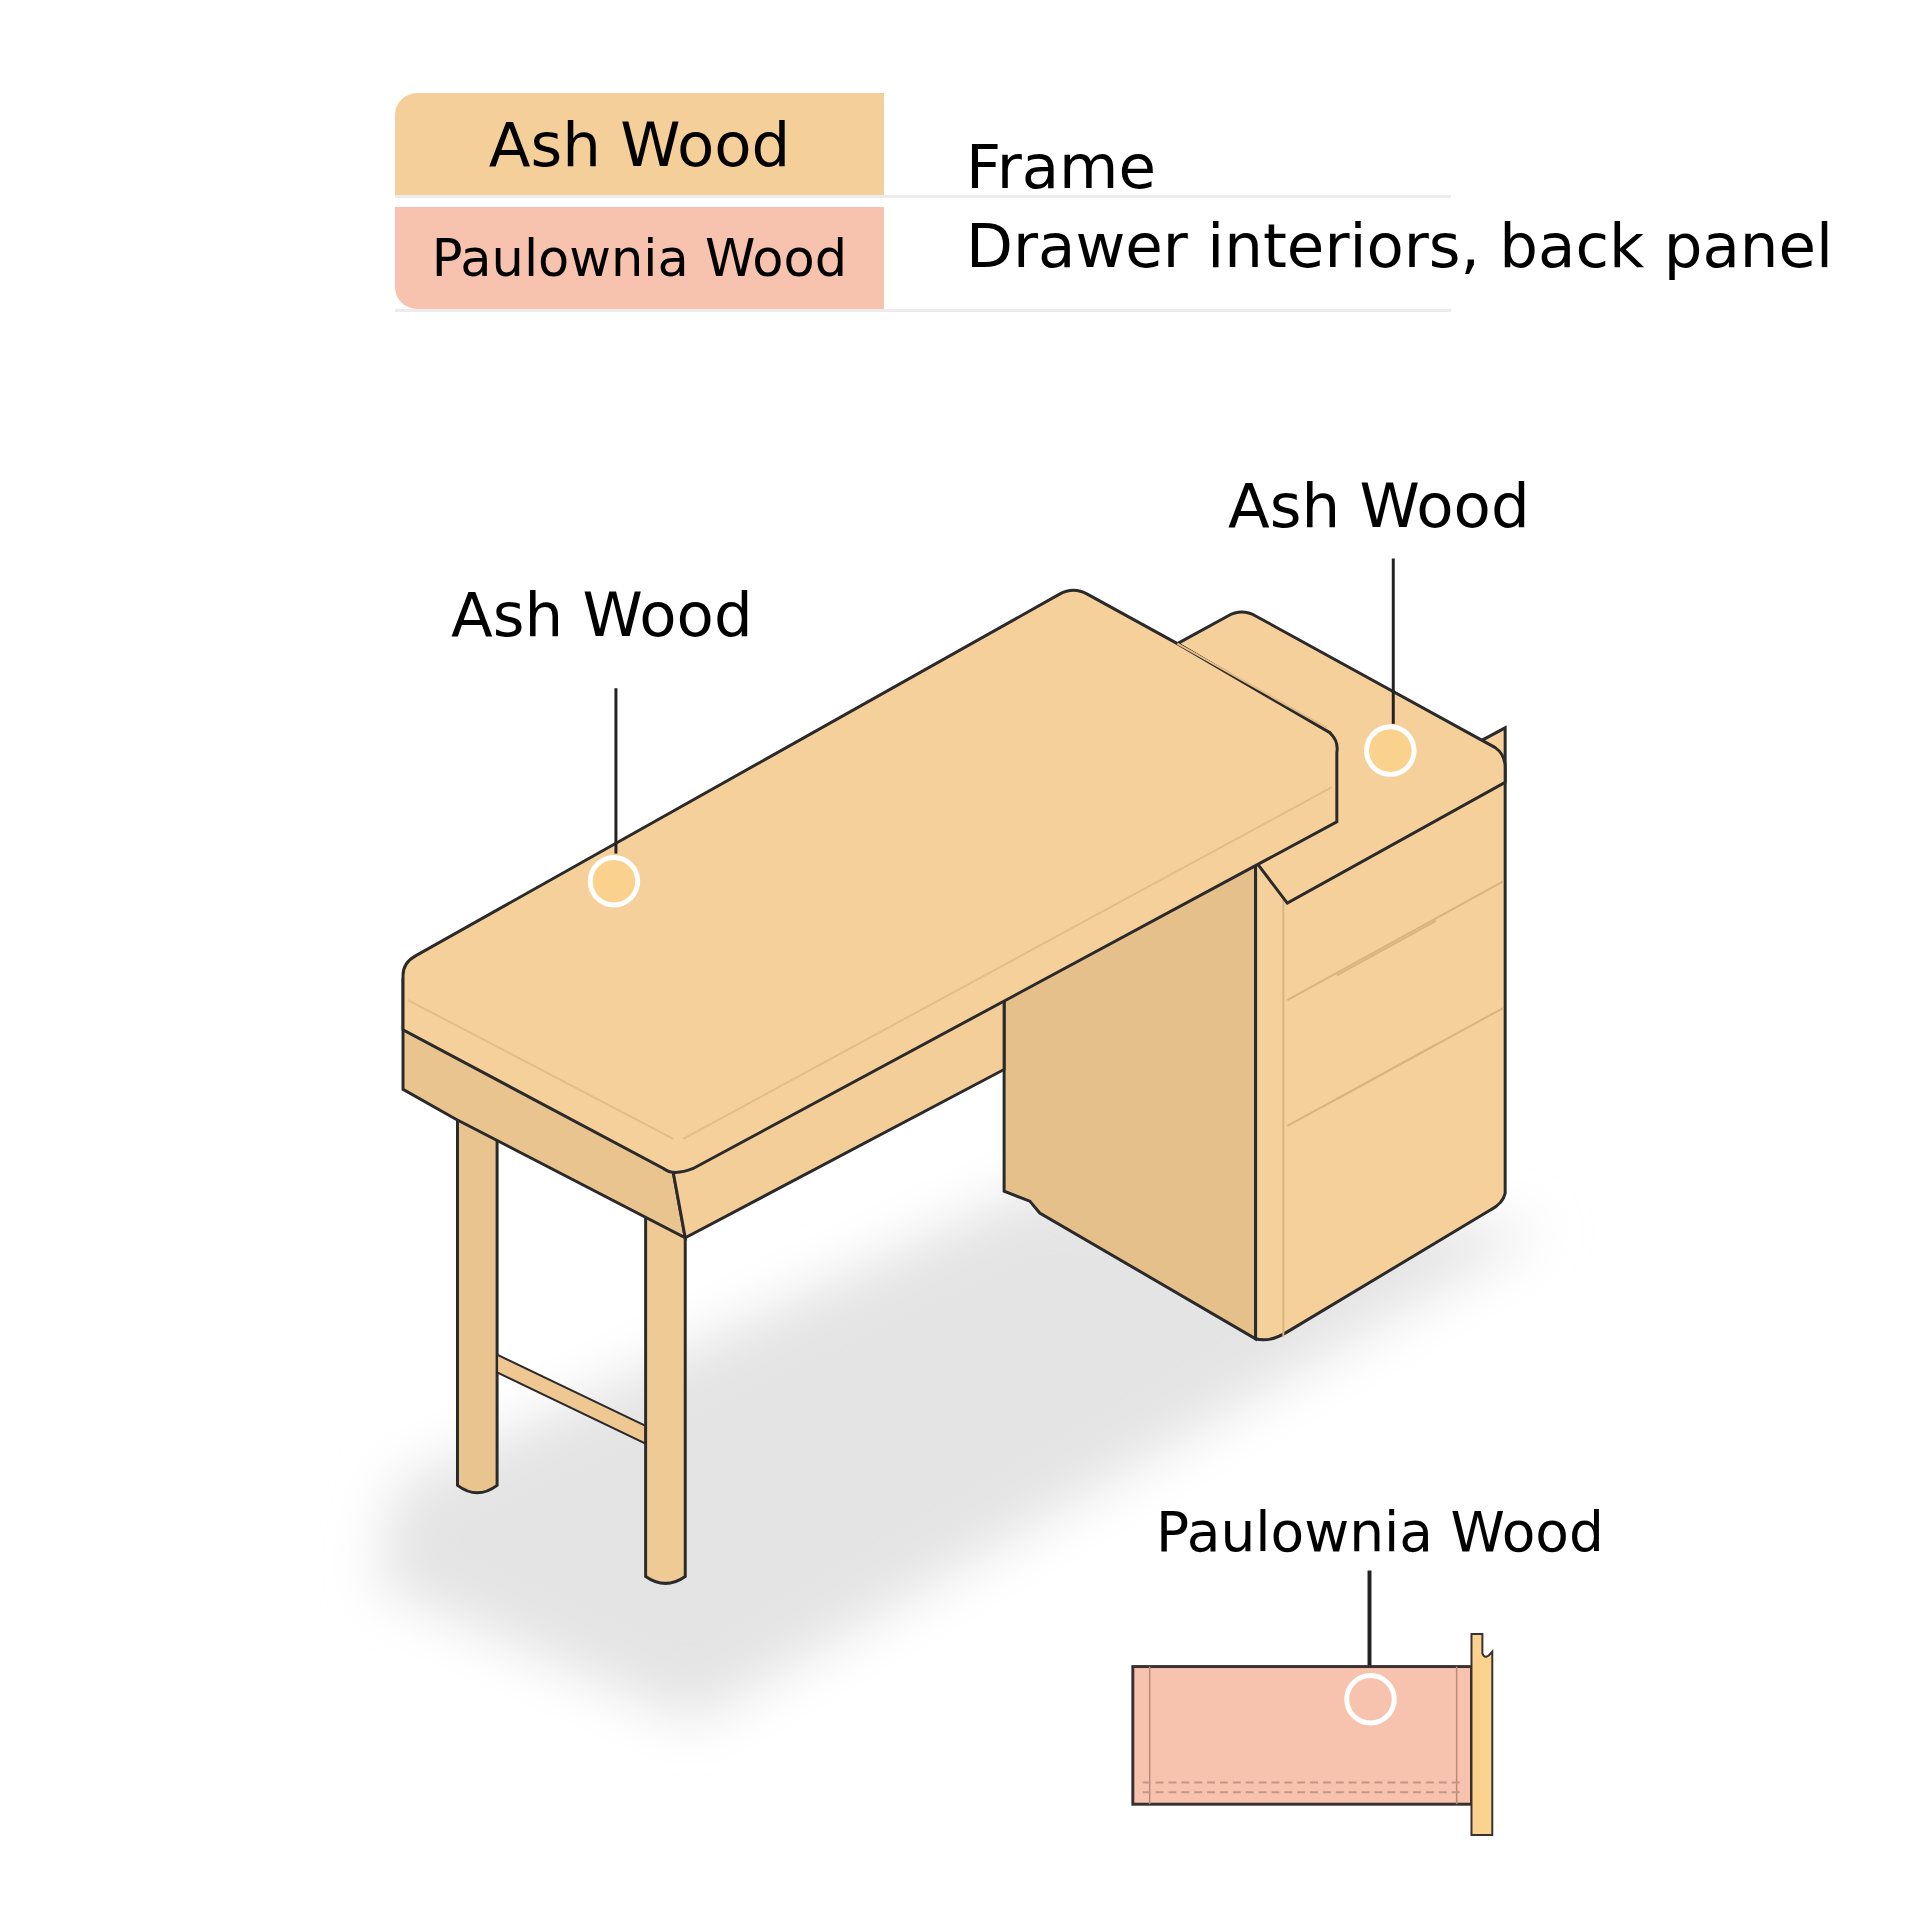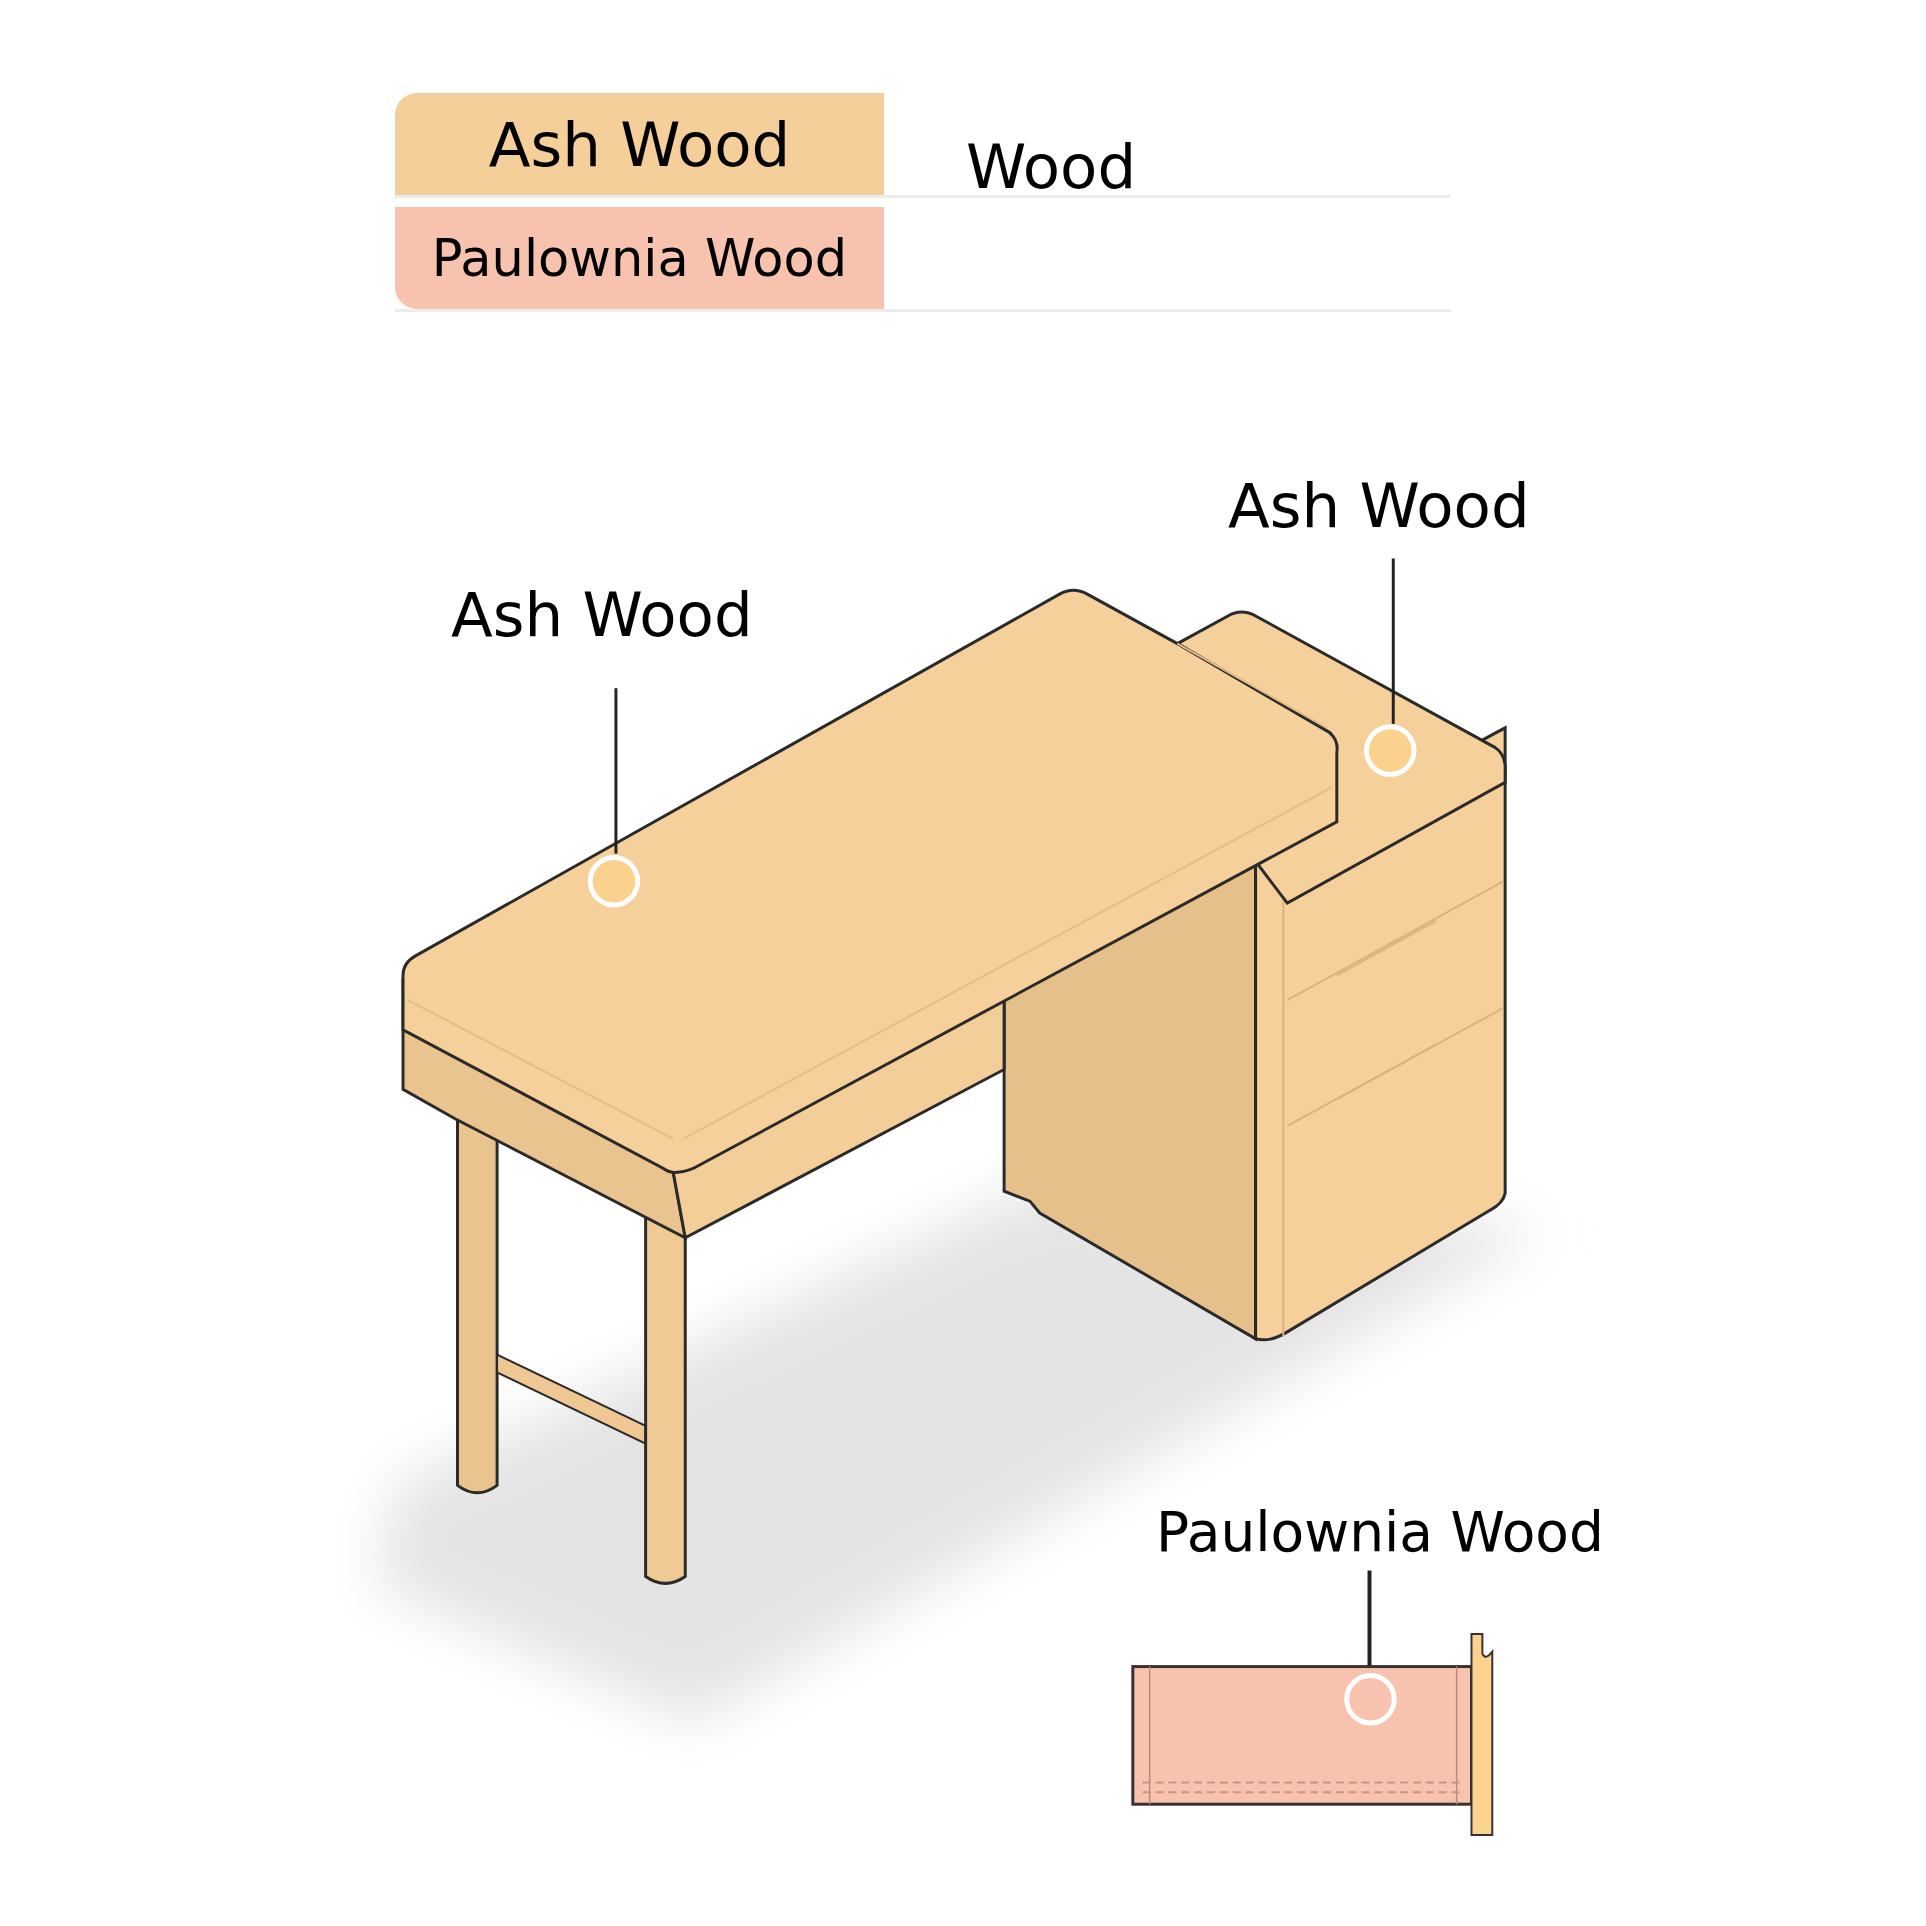--- a/index.html
+++ b/index.html
@@ -25,26 +25,27 @@
   .lbl-drawer { left: 1156px; top: 1505px; font-size: 55px; }
 </style>
 </head>
 <body>
 
 <div class="legend">
   <div class="legend-row r1">
     <div class="swatch">
       <span>Ash Wood</span>
     </div>
-    <div class="usage">Wood</div>
+    <div class="usage">Frame</div>
   </div>
   <div class="legend-row r2">
     <div class="swatch">
       <span>Paulownia Wood</span>
     </div>
+    <div class="usage">Drawer interiors, back panel</div>
   </div>
 </div>
 
 <svg class="drawing" viewBox="0 0 1946 1946" xmlns="http://www.w3.org/2000/svg">
   <defs>
     <filter id="blur" x="-20%" y="-20%" width="140%" height="140%">
       <feGaussianBlur stdDeviation="28"></feGaussianBlur>
     </filter>
   </defs>
 

